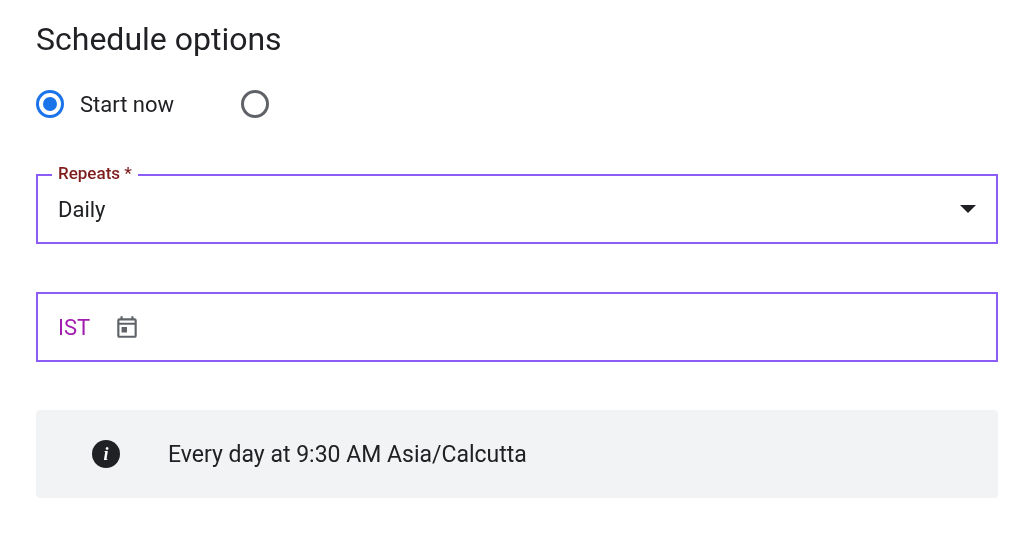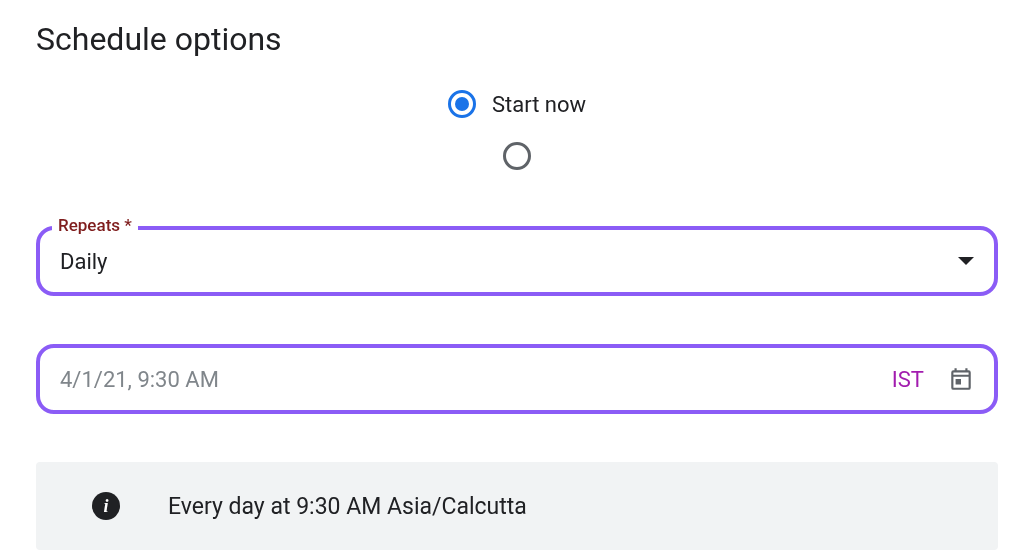--- a/index.html
+++ b/index.html
@@ -16,24 +16,23 @@
       color: #202124;
     }
     h1.title {
       font-size: 32px;
       font-weight: 400;
       margin-bottom: 32px;
       letter-spacing: 0;
     }
     .radio-group {
       display: flex;
-      gap: 24px;
+      gap: 67px;
       margin-bottom: 56px;
       align-items: center;
-      flex-direction: column;
     }
     .radio-option {
       display: flex;
       align-items: center;
       gap: 16px;
       cursor: pointer;
     }
     .radio-circle {
       width: 28px;
       height: 28px;
@@ -61,22 +60,22 @@
     .radio-label {
       font-size: 22px;
       font-weight: 400;
       color: #202124;
     }
     .field-container {
       position: relative;
       margin-bottom: 48px;
     }
     .field-outline {
-      border: 4px solid #8b5cf6;
-      border-radius: 18px;
+      border: 2px solid #8b5cf6;
+      border-radius: 0;
       padding: 16px 20px;
       display: flex;
       align-items: center;
       justify-content: space-between;
       height: 70px;
     }
     .field-legend {
       position: absolute;
       top: -11px;
       left: 16px;
@@ -168,21 +167,20 @@
 <div class="field-container">
   <div class="field-legend">Repeats *</div>
   <div class="field-outline">
     <span class="field-value">Daily</span>
     <span class="dropdown-arrow"></span>
   </div>
 </div>
 
 <div class="field-container">
   <div class="field-outline">
-    <span class="field-value muted">4/1/21, 9:30 AM</span>
     <div class="field-right">
       <span class="tz-label">IST</span>
       <svg class="calendar-icon" viewBox="0 0 24 24">
         <path d="M19 4h-1V2h-2v2H8V2H6v2H5a2 2 0 0 0-2 2v14a2 2 0 0 0 2 2h14a2 2 0 0 0 2-2V6a2 2 0 0 0-2-2zm0 16H5V10h14v10zm0-12H5V6h14v2zM7 12h5v5H7z"></path>
       </svg>
     </div>
   </div>
 </div>
 
 <div class="info-banner">

